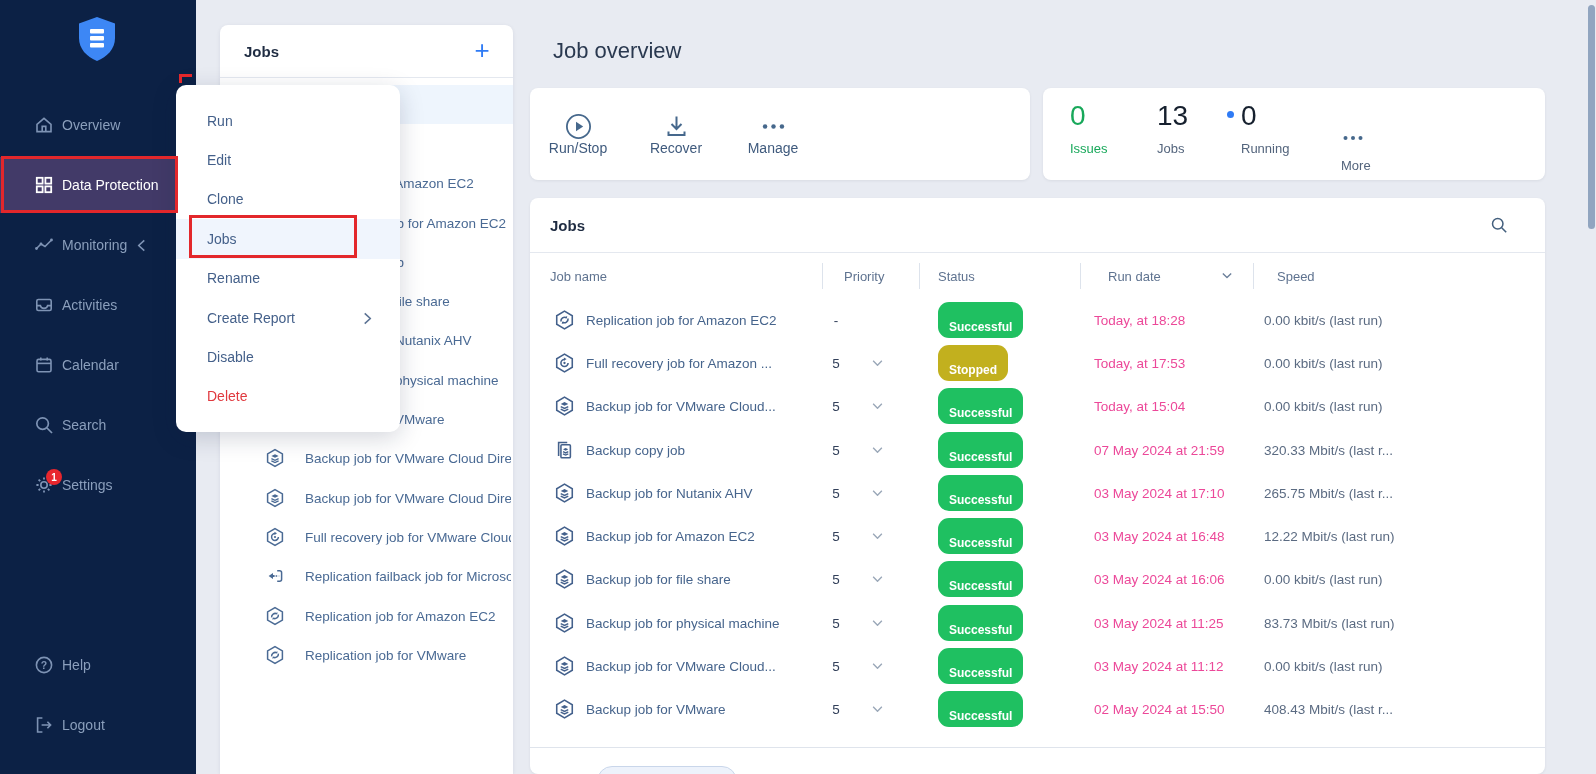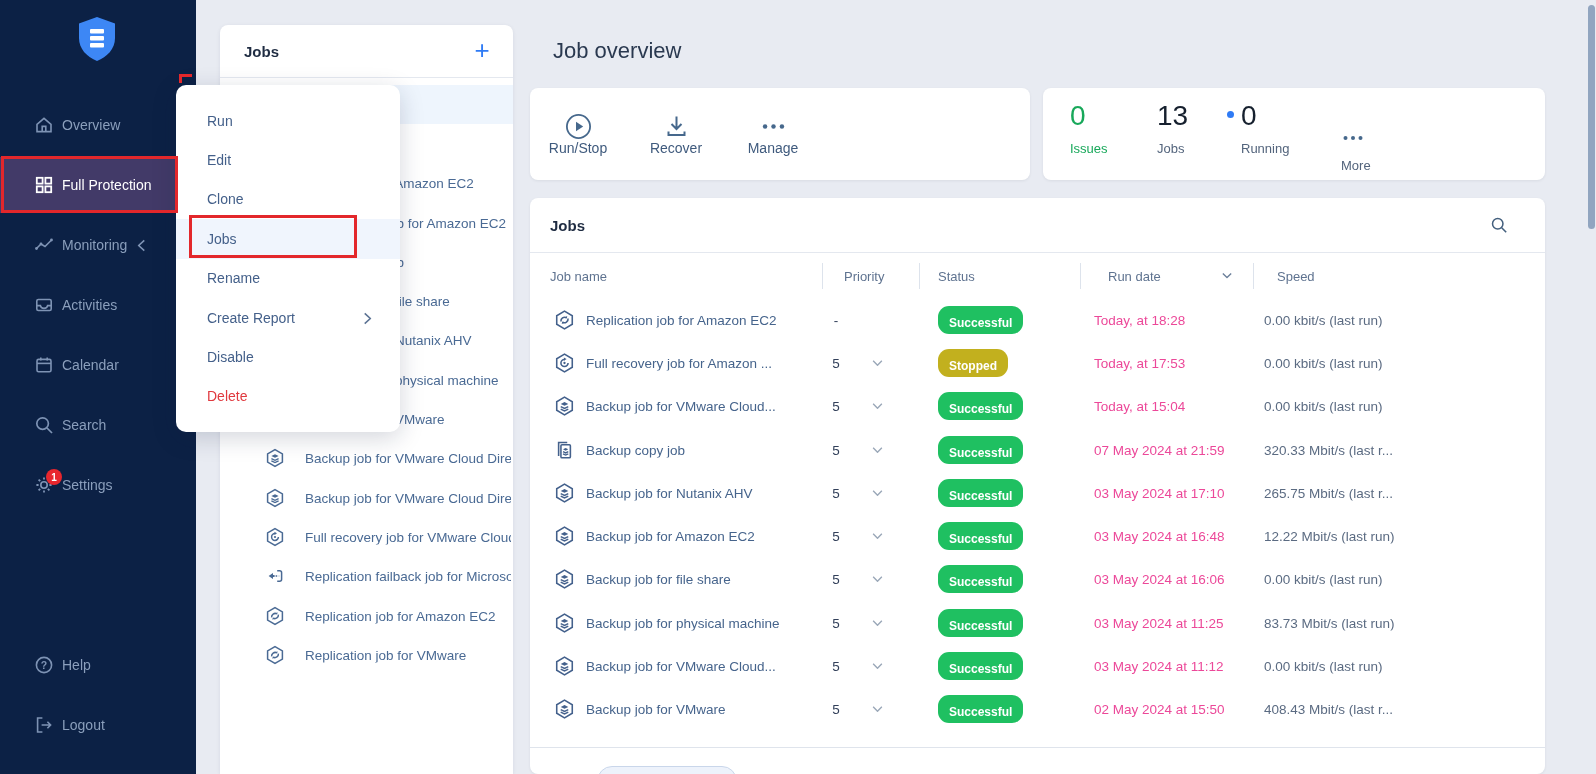--- a/index.html
+++ b/index.html
@@ -81,21 +81,21 @@
   .tc-sep { position:absolute; top:10px; width:1px; height:26px; background:#dde3ec; }
   .sort-icon { position:absolute; top:19px; width:10px; height:7px; color:#6b7f9a; cursor:pointer; }
   .tc-rows { position:absolute; top:100px; left:0; right:0; }
   .trow { position:relative; height:43.3px; cursor:pointer; }
   .trow .jicon { position:absolute; left:24px; top:50%; transform:translateY(-50%); width:21px; height:21px; color:#44618c; }
   .cell { position:absolute; top:50%; transform:translateY(-50%); font-size:13.5px; white-space:nowrap; }
   .cell-name { left:56px; color:#46648c; max-width:225px; overflow:hidden; }
   .cell-pri  { left:286px; width:40px; text-align:center; color:#32405a; }
   .pri-chevron { position:absolute; left:342px; top:50%; transform:translateY(-50%); width:11px; height:7px; color:#9aa7b8; cursor:pointer; }
   .cell-status { left:408px; }
-  .badge { display:inline-block; padding:10px 11px 4px; border-radius:11px; font-size:12px; font-weight:bold; color:#fff; }
+  .badge { display:inline-block; padding:18px 11px 4px; border-radius:11px; font-size:12px; font-weight:bold; color:#fff; }
   .badge.st-green { background:#1fc061; }
   .badge.st-yellow { background:#c2b01e; }
   .cell-date { left:564px; color:#ec4899; }
   .cell-speed { left:734px; color:#5b6b82; max-width:150px; overflow:hidden; }
   .tc-footer-divider { position:absolute; top:549px; left:0; right:0; border-top:1px solid #dfe4ec; }
   .pag-pill { position:absolute; left:67px; top:568px; width:140px; height:30px; border-radius:15px; background:#edf2fb;
               border:1px solid #c9d6ea; cursor:pointer; }
 
   
   .scroll-thumb { position:absolute; left:1588px; top:5px; width:7px; height:224px; background:#91a5c0; border-radius:4px; z-index:70; cursor:grab; }
@@ -186,21 +186,21 @@
 
     <div class="nav-item active" style="top:157px">
       <span class="nicon">
         <svg viewBox="0 0 20 20" width="20" height="20">
             <rect x="2.8" y="2.8" width="5.8" height="5.8" fill="none" stroke="currentColor" stroke-width="1.8"></rect>
             <rect x="11.4" y="2.8" width="5.8" height="5.8" fill="none" stroke="currentColor" stroke-width="1.8"></rect>
             <rect x="2.8" y="11.4" width="5.8" height="5.8" fill="none" stroke="currentColor" stroke-width="1.8"></rect>
             <rect x="11.4" y="11.4" width="5.8" height="5.8" fill="none" stroke="currentColor" stroke-width="1.8"></rect>
           </svg>
       </span>
-      <span class="nlabel">Full Protection</span>
+      <span class="nlabel">Data Protection</span>
     </div>
 
     <div class="nav-item" style="top:225px">
       <span class="nicon">
         <svg viewBox="0 0 20 20" width="20" height="20">
             <path d="M2.5 13.5 L7 9 L11 11.5 L17.5 5" fill="none" stroke="currentColor" stroke-width="1.6"></path>
             <circle cx="2.5" cy="13.5" r="1.4" fill="currentColor"></circle>
             <circle cx="7" cy="9" r="1.4" fill="currentColor"></circle>
             <circle cx="17.5" cy="5" r="1.4" fill="currentColor"></circle>
           </svg>

